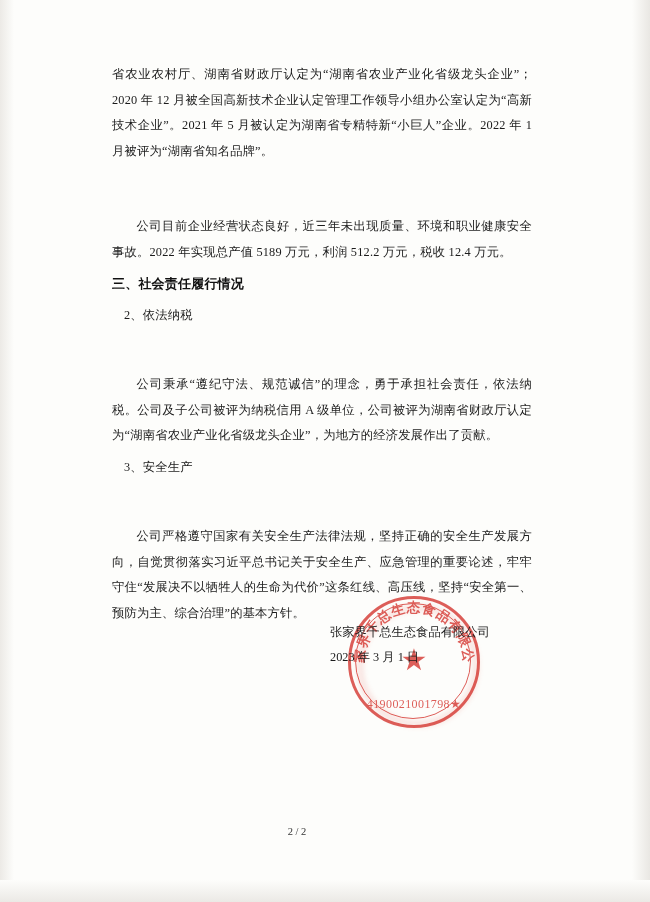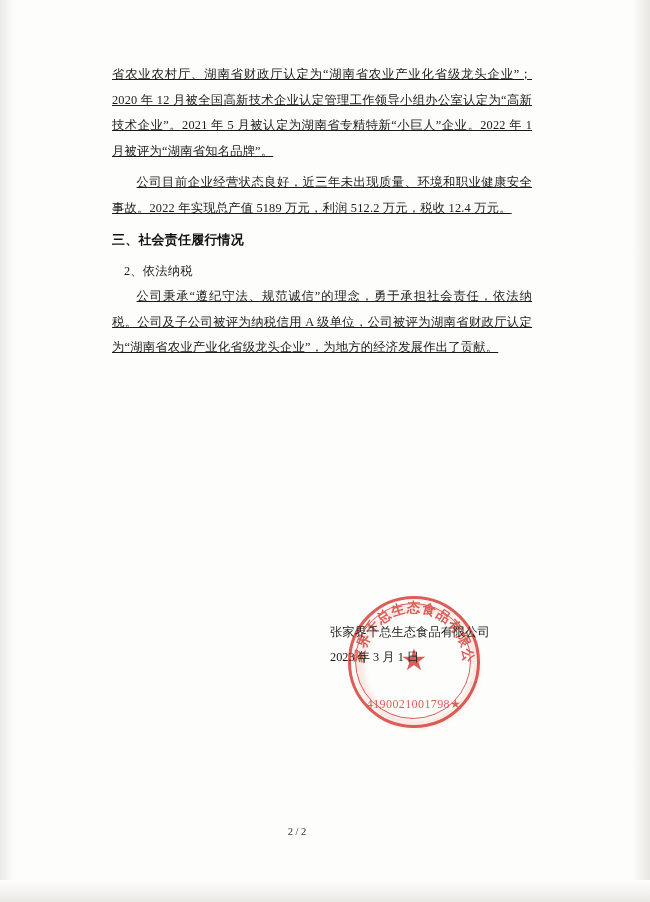--- a/index.html
+++ b/index.html
@@ -45,24 +45,24 @@
     top: 62px;
     width: 420px;
   }
   .para {
     font-size: 12.3px;
     line-height: 25.5px;
     color: #1b1b1b;
     text-align: justify;
     margin: 0 0 0 0;
     letter-spacing: 0.2px;
-    text-decoration: underline;
   }
   .para.indent {
     text-indent: 24.6px;
+    margin-top: 44px;
   }
   .heading {
     font-size: 13px;
     line-height: 25.5px;
     color: #111111;
     font-weight: bold;
     margin: 0;
     letter-spacing: 0.2px;
   }
   .subheading {
@@ -184,21 +184,23 @@
 
 
     <div class="gap-sm"></div>
 
     <p class="subheading">2、依法纳税</p>
 
     <p class="para indent">公司秉承“遵纪守法、规范诚信”的理念，勇于承担社会责任，依法纳税。公司及子公司被评为纳税信用 A 级单位，公司被评为湖南省财政厅认定为“湖南省农业产业化省级龙头企业”，为地方的经济发展作出了贡献。</p>
 
     <div class="gap-sm"></div>
 
-
+    <p class="subheading">3、安全生产</p>
+
+    <p class="para indent">公司严格遵守国家有关安全生产法律法规，坚持正确的安全生产发展方向，自觉贯彻落实习近平总书记关于安全生产、应急管理的重要论述，牢牢守住“发展决不以牺牲人的生命为代价”这条红线、高压线，坚持“安全第一、预防为主、综合治理”的基本方针。</p>
 
   </div>
 
   <div class="seal-shadow"></div>
 
   <div class="seal">
     <div class="seal-inner-ring"></div>
     <svg class="seal-arc-text" viewBox="0 0 126 126">
       <defs>
         <path id="sealArc" d="M 13,63 A 50,50 0 0 1 113,63"></path>

